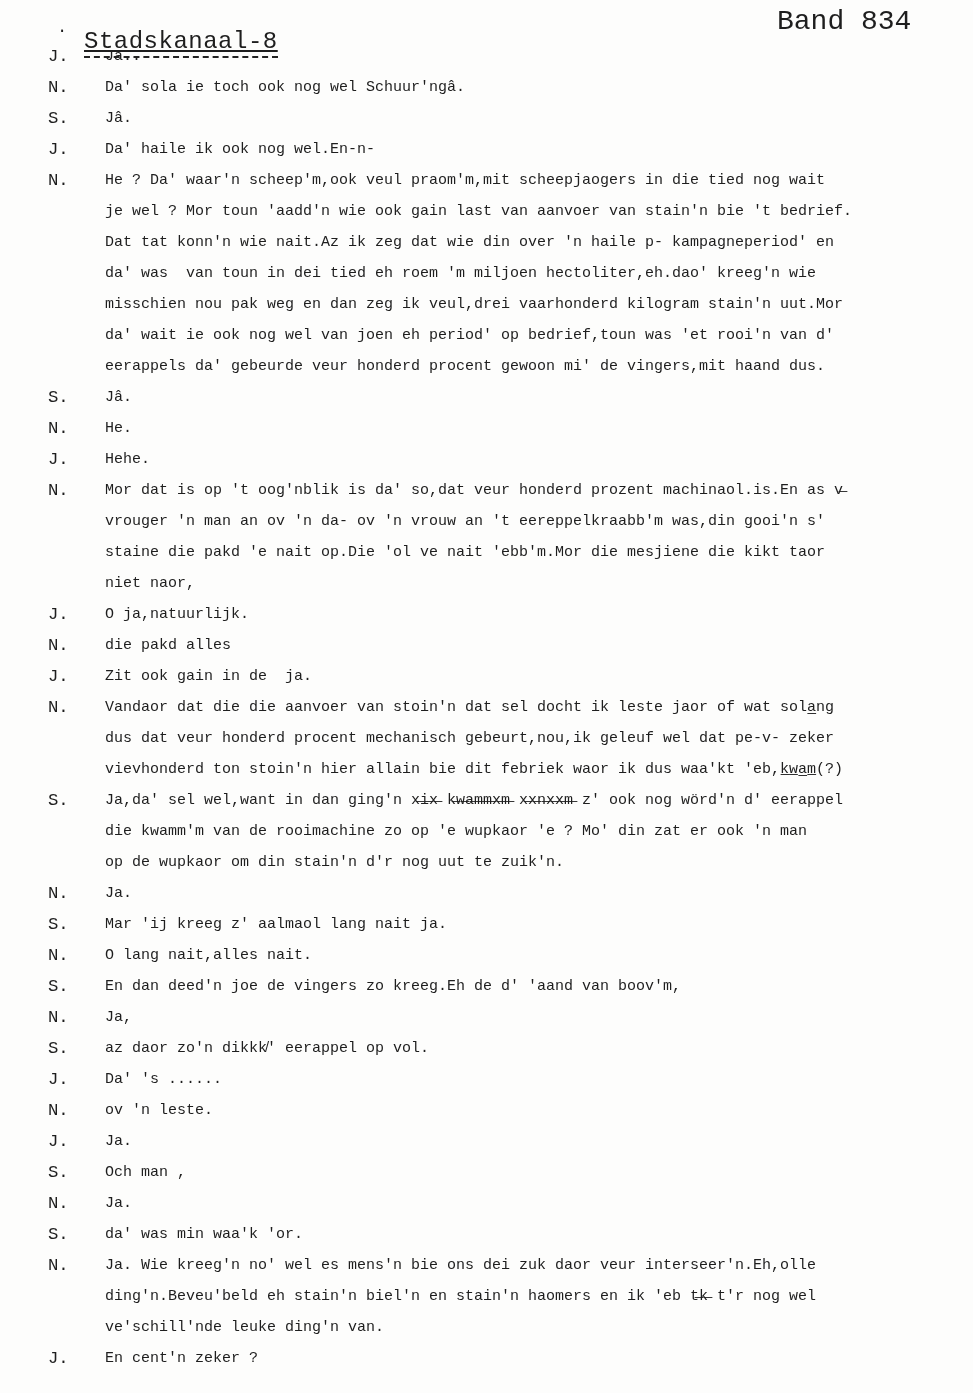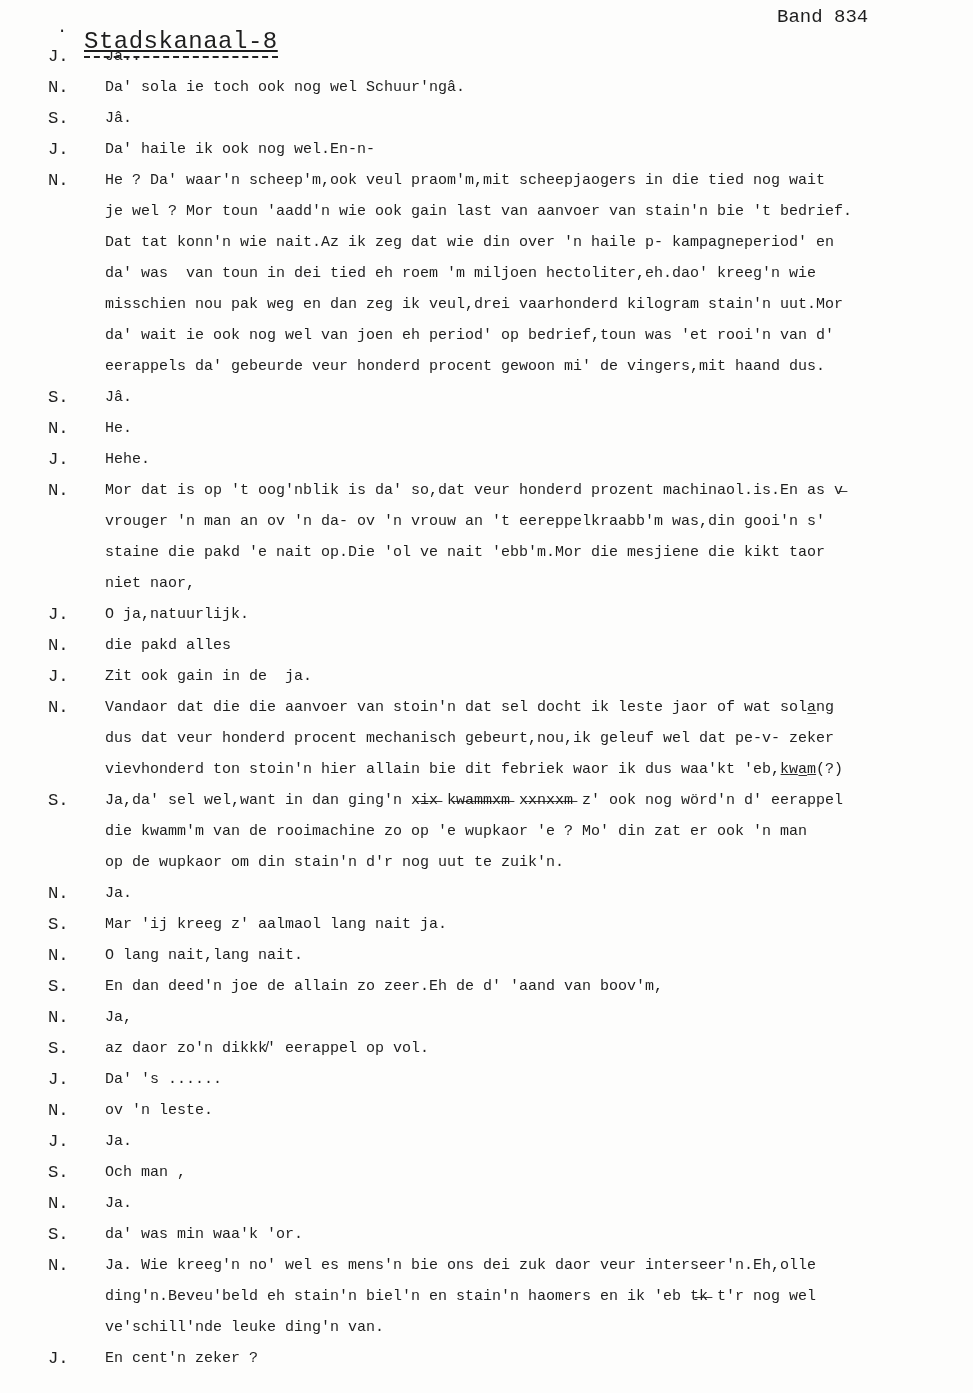--- a/index.html
+++ b/index.html
@@ -24,21 +24,21 @@
   .doc-title {
     position: absolute; left: 84px; top: 28px;
     font-size: 24px;
     letter-spacing: 0.5px;
     text-decoration: underline;
     border-bottom: 2px dashed #222;
     padding-bottom: 1px;
   }
   .band-label {
     position: absolute; left: 777px; top: 6px;
-    font-size: 19px;
+    font-size: 28px;
   }
   .transcript {
     position: absolute; top: 41px; left: 0; right: 4px;
     padding-left: 48px;
   }
   .turn { display: flex; align-items: flex-start; }
   .spk {
     flex: 0 0 57px;
     width: 57px;
     font-size: 17.3px;
@@ -136,25 +136,25 @@
     <div class="turn">
       <div class="spk">N.</div>
       <div class="txt">Ja.</div>
     </div>
     <div class="turn">
       <div class="spk">S.</div>
       <div class="txt">Mar 'ij kreeg z' aalmaol lang nait ja.</div>
     </div>
     <div class="turn">
       <div class="spk">N.</div>
-      <div class="txt">O lang nait,lang nait.</div>
+      <div class="txt">O lang nait,alles nait.</div>
     </div>
     <div class="turn">
       <div class="spk">S.</div>
-      <div class="txt">En dan deed'n joe de allain zo zeer.Eh de d' 'aand van boov'm,</div>
+      <div class="txt">En dan deed'n joe de vingers zo kreeg.Eh de d' 'aand van boov'm,</div>
     </div>
     <div class="turn">
       <div class="spk">N.</div>
       <div class="txt">Ja,</div>
     </div>
     <div class="turn">
       <div class="spk">S.</div>
       <div class="txt">az daor zo'n dikkk̸' eerappel op vol.</div>
     </div>
     <div class="turn">

